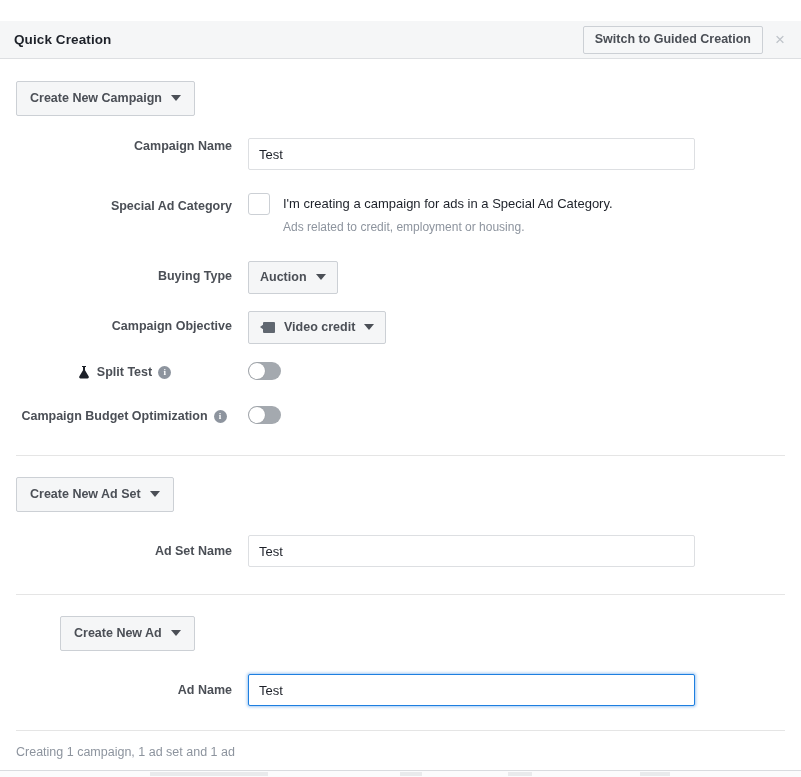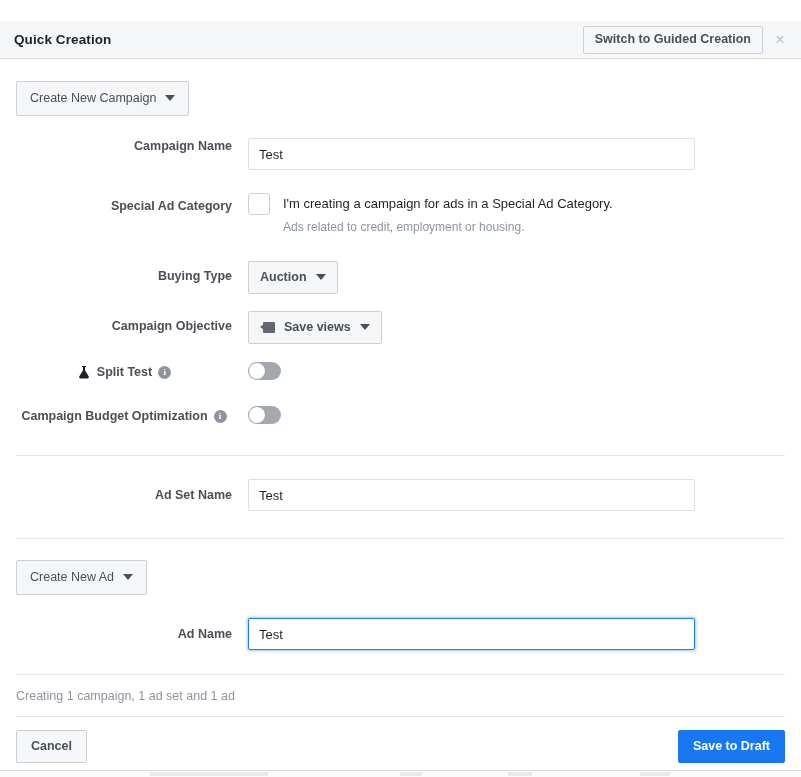--- a/index.html
+++ b/index.html
@@ -82,21 +82,21 @@
     padding: 0 16px;
   }
 
   .entity-btn {
     background: #f5f6f7;
     border: 1px solid #ccd0d5;
     border-radius: 2px;
     color: #4b4f56;
     font-family: "Liberation Sans", sans-serif;
     font-size: 12.5px;
-    font-weight: normal;
+    font-weight: bold;
     padding: 9px 13px 10px;
     line-height: 14px;
     cursor: pointer;
     display: inline-flex;
     align-items: center;
     gap: 9px;
     white-space: nowrap;
   }
   .caret {
     width: 0;
@@ -359,21 +359,21 @@
     </div>
 
     <div class="section row" style="margin-top:17px;justify-content:space-between;">
       <div class="row-label" style="padding-top:7px;">Campaign Objective</div>
       <div class="row-field">
         <button class="dropdown-btn">
           <span class="cam-icon">
             <span class="cam-lens"></span>
               <span class="cam-body"></span>
           </span>
-          <span>Save views</span>
+          <span>Video credit</span>
           <span class="caret"></span>
         </button>
       </div>
     </div>
 
     <div class="section row" style="margin-top:18px;">
       <div class="row-label with-icon" style="padding-top:2px;">
         <span class="flask-icon">
           <svg width="14" height="15" viewBox="0 0 14 15" aria-hidden="true">
             <path d="M5 1h4v1H8v3.2l3.6 6.1A1.4 1.4 0 0 1 10.4 13.5H3.6A1.4 1.4 0 0 1 2.4 11.3L6 5.2V2H5V1z" fill="#1d2129"></path>
@@ -392,31 +392,37 @@
         <span>Campaign Budget Optimization</span>
         <span class="info-icon">i</span>
       </div>
       <div class="row-field">
         <div class="toggle"><span class="knob"></span></div>
       </div>
     </div>
 
     <div class="divider" style="margin-top:27px;"></div>
 
+    <div class="section" style="padding-top:21px;">
+      <button class="entity-btn">
+        <span>Create New Ad Set</span>
+        <span class="caret"></span>
+      </button>
+    </div>
 
     <div class="section row" style="margin-top:23px;">
       <div class="row-label" style="padding-top:8px;">Ad Set Name</div>
       <div class="row-field">
         <input class="text-input" type="text" value="Test" style="">
       </div>
     </div>
 
     <div class="divider" style="margin-top:27px;"></div>
 
-    <div class="section" style="padding-top:21px;">
+    <div class="section" style="padding-top:21px;margin-left:44px;">
       <button class="entity-btn">
         <span>Create New Ad</span>
         <span class="caret"></span>
       </button>
     </div>
 
     <div class="section row" style="margin-top:23px;">
       <div class="row-label" style="padding-top:8px;">Ad Name</div>
       <div class="row-field">
         <input class="text-input focused" type="text" autofocus="" value="Test" style="">

